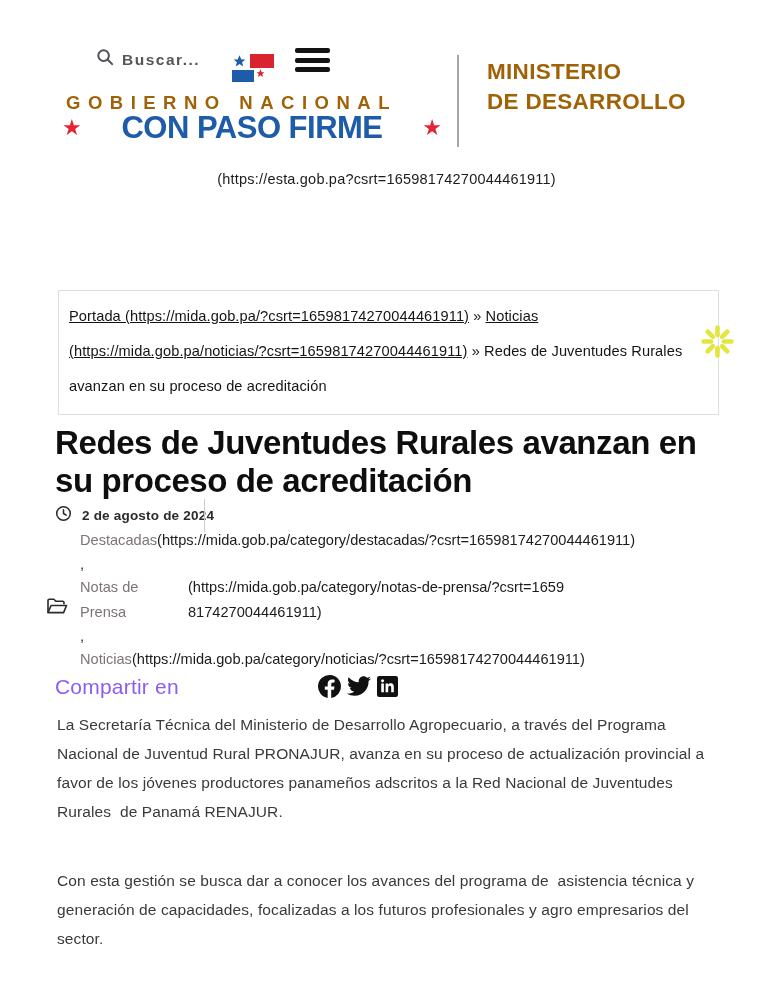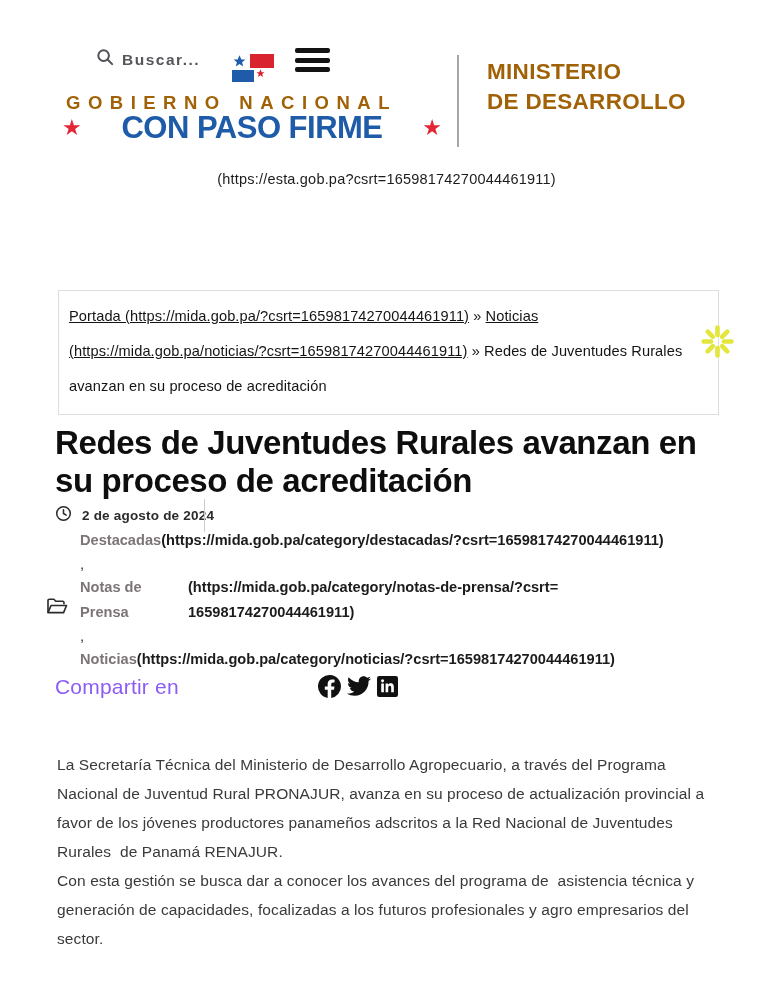--- a/index.html
+++ b/index.html
@@ -41,35 +41,35 @@
   
   .title { position:absolute; left:55px; top:424px; width:645px; color:#0e0e0e;
            font-size:33px; font-weight:700; line-height:38px; letter-spacing:-0.4px; }
 
   .date-row { position:absolute; left:55px; top:505px; display:flex; align-items:center; gap:10px;
               color:#2b2b2b; font-size:13.5px; font-weight:600; letter-spacing:0.2px; }
   .meta-divider { position:absolute; left:204px; top:499px; width:1px; height:33px; background:#cccccc; }
   .folder { position:absolute; left:46px; top:597px; }
 
   .cats { position:absolute; left:80px; top:528px; width:600px; font-size:14.6px; color:#1b1b1b; }
-  .cats a { text-decoration:none; cursor:pointer; color:#1b1b1b;font-weight:bold; }
+  .cats a { text-decoration:none; cursor:pointer; color:#1b1b1b; }
   .cat-row { line-height:25px; }
   .catname { color:#7c7478; }
   .cat-comma { line-height:22px; height:22px; color:#2b2b2b; }
   .cols { display:flex; }
   .colname { width:108px; flex:none; }
   .colurl { width:378px; word-break:break-all; }
 
   .share-label { position:absolute; left:55px; top:675px; color:#8b5cf6; font-size:21px; letter-spacing:0.2px; }
   .share-icons { position:absolute; left:318px; top:674px; display:flex; align-items:center; gap:6px; }
   .share-icons span { display:inline-flex; cursor:pointer; }
 
   .para { position:absolute; left:57px; width:672px; color:#3a3a3a; font-size:15.5px;
           line-height:29px; letter-spacing:0.1px; white-space:pre-wrap; }
-  .p1 { top:710px;margin-top:40px; }
+  .p1 { top:710px; }
   .p2 { top:866px; }
 </style>
 </head>
 <body>
 
 <div class="page">
 
   <div class="search">
     <span>
       <svg viewBox="0 0 20 20" width="19" height="19">

